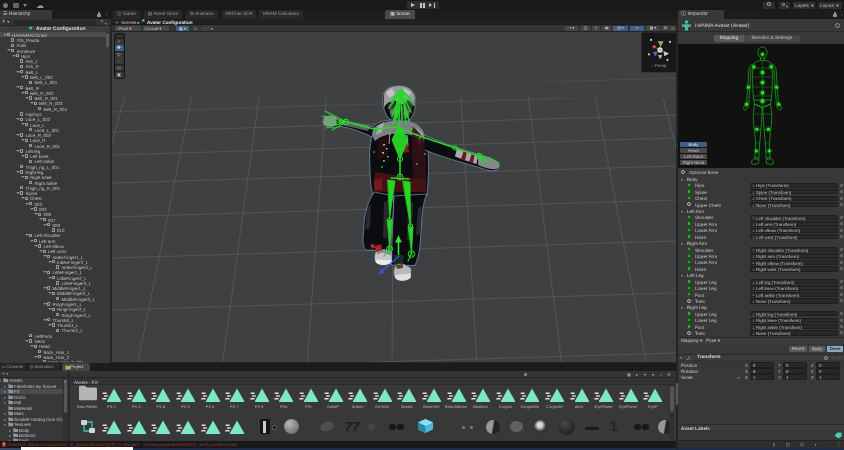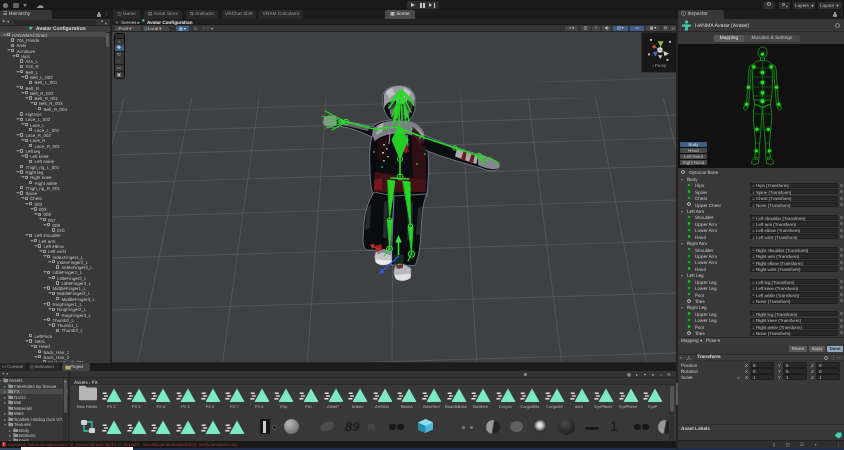--- a/index.html
+++ b/index.html
@@ -680,21 +680,21 @@
           <path d="M12,1.5 L19.2,14.2 Q19.5,15 18.6,15 L5.4,15 Q4.5,15 4.9,14.2 Z" fill="#7de8c8"></path>
           <rect x="0.5" y="5.5" width="4.4" height="1.5" rx="0.7" fill="#e6dede"></rect>
           <rect x="1.8" y="8.3" width="4.4" height="1.5" rx="0.7" fill="#e0c8cc"></rect>
           <rect x="0.2" y="11.1" width="4.4" height="1.5" rx="0.7" fill="#e6dede"></rect>
         </svg>
         <div class="abs" style="left:260px;top:419px;width:10px;height:15px;background:#151515;border-radius:1px"></div>
         <div class="abs" style="left:263px;top:420.5px;width:2.6px;height:12px;background:#cfcfcf"></div>
         <div class="abs" style="left:272px;top:425px;width:5px;height:5px;border-radius:50%;background:#0f0f0f;border:1px solid #666"></div>
         <div class="abs" style="left:284px;top:419px;width:15px;height:15px;border-radius:50%;background:radial-gradient(circle at 35% 30%,#b8b8b8,#5a5a5a)"></div>
         <div class="abs" style="left:320px;top:422px;width:14px;height:9px;background:#555;border-radius:60% 40% 50% 50%;opacity:0.75;transform:rotate(-15deg)"></div>
-        <div class="abs" style="left:345px;top:420px;width:16px;height:13px;color:#1d1d1d;font-size:13px;font-weight:bold;line-height:13px;font-style:italic">89</div>
+        <div class="abs" style="left:345px;top:420px;width:16px;height:13px;color:#1d1d1d;font-size:13px;font-weight:bold;line-height:13px;font-style:italic">77</div>
         <div class="abs" style="left:368px;top:424px;width:7px;height:6px;background:#464646;border-radius:2px"></div>
         <div class="abs" style="left:389px;top:424px;width:7px;height:6px;background:#181818;border-radius:3px"></div>
         <div class="abs" style="left:397px;top:424px;width:7px;height:6px;background:#181818;border-radius:3px"></div>
         <svg class="abs" style="left:417px;top:418px" width="17" height="16" viewBox="0 0 17 16">
           <path d="M8.5,1 L16,4.5 L16,11.5 L8.5,15 L1,11.5 L1,4.5 Z" fill="#4ab8d8"></path>
           <path d="M8.5,1 L16,4.5 L8.5,8 L1,4.5 Z" fill="#8adef0"></path>
           <path d="M8.5,8 L8.5,15 L1,11.5 L1,4.5 Z" fill="#2a88a8"></path>
         </svg>
         <div class="abs" style="left:462px;top:426px;width:2.5px;height:2.5px;background:#777;border-radius:50%"></div>
         <div class="abs" style="left:470px;top:426px;width:2.5px;height:2.5px;background:#777;border-radius:50%"></div>

